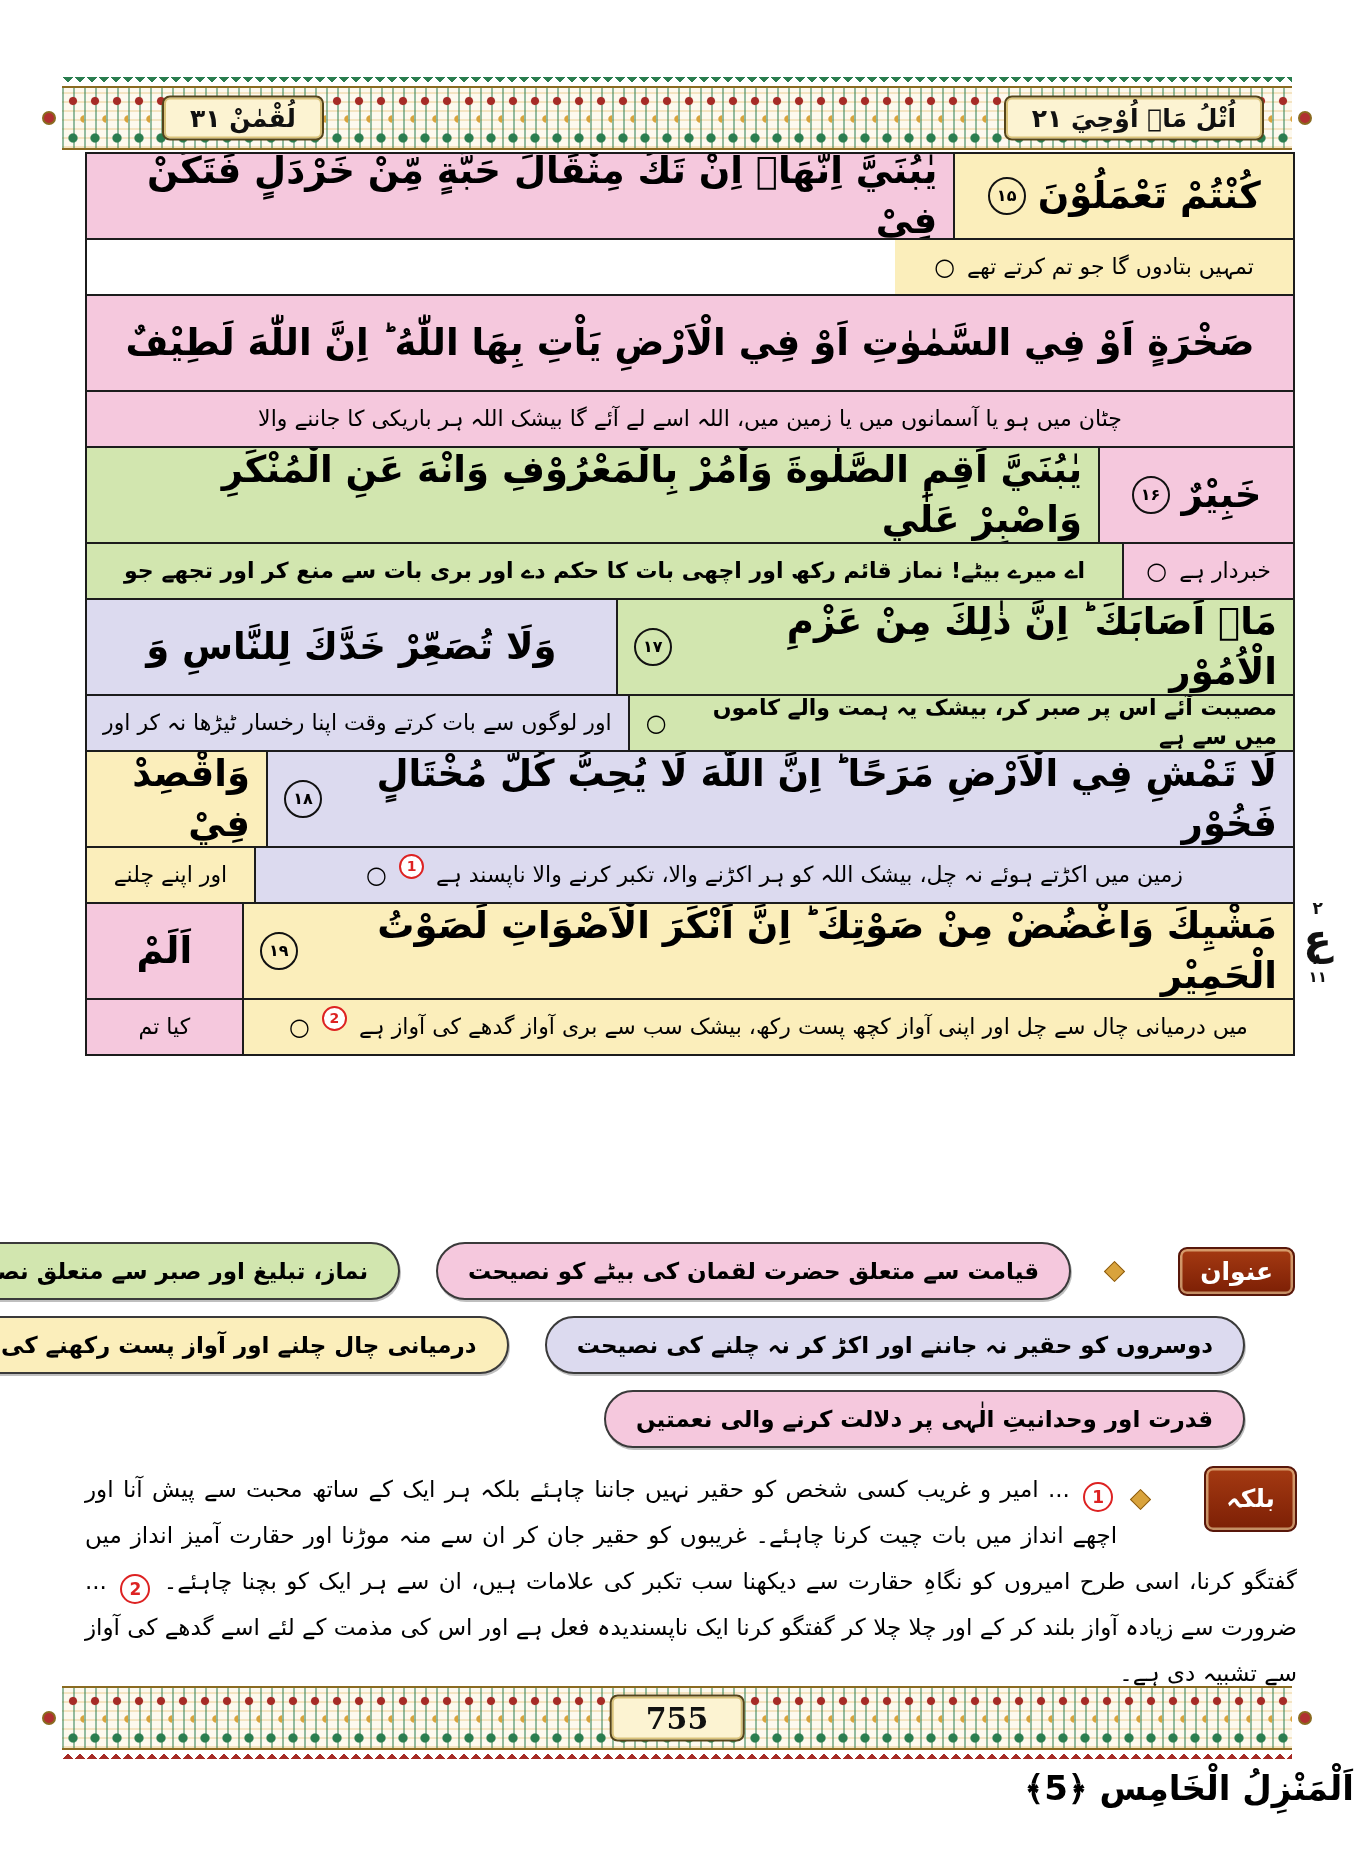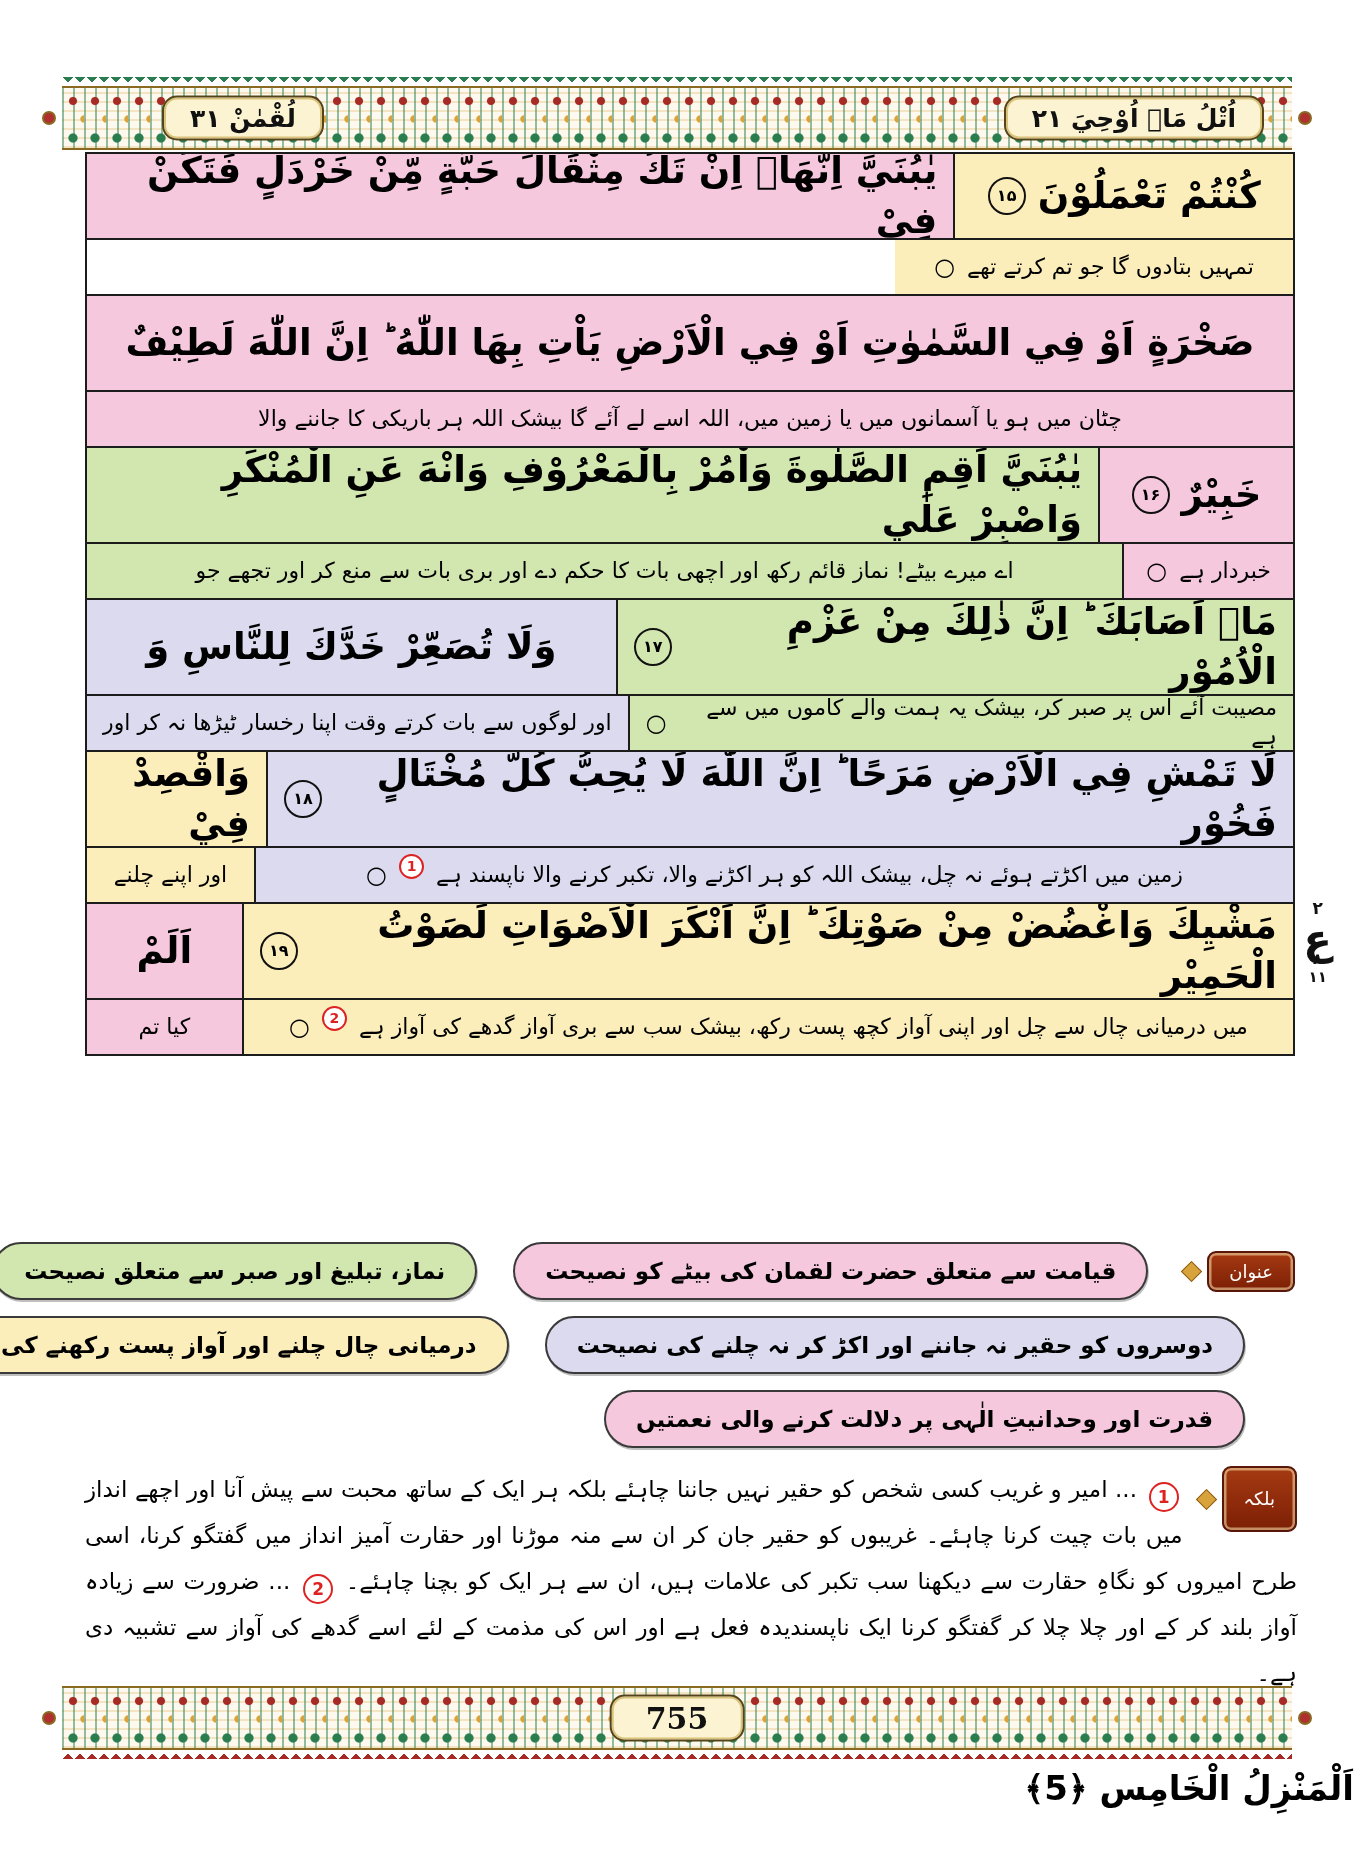--- a/index.html
+++ b/index.html
@@ -22,41 +22,41 @@
     background:linear-gradient(135deg,#2a7d4f 25%,transparent 25%) -6px 0,
                linear-gradient(225deg,#2a7d4f 25%,transparent 25%) -6px 0;
     background-size:12px 11px; }
   .band.bottom::before { top:auto; bottom:-11px;
     background:linear-gradient(45deg,#a62b26 25%,transparent 25%) -6px 0,
                linear-gradient(315deg,#a62b26 25%,transparent 25%) -6px 0;
     background-size:12px 11px; }
   .band-top { top:86px; }
   .band-bottom { top:1686px; }
   .cartouche { position:absolute; top:50%; transform:translateY(-50%);
-    background:#fcf3d2; border:2.4px solid #55441a; border-radius:15px;
+    background:#fcf3d2; border:2.4px solid #55441a; border-radius:8px;
     padding:6px 26px; font-weight:bold; font-size:25px; color:#111;
     box-shadow:inset 0 0 0 2px #d9c27a; white-space:nowrap; }
   .cart-left { left:100px; }
   .cart-right { right:28px; }
   .cart-center { left:50%; transform:translate(-50%,-50%); font-size:30px; font-family:"DejaVu Serif", serif; padding:4px 34px; }
 
   
   .frame { position:absolute; left:85px; top:152px; width:1210px; border:2.5px solid #1c1c1c; }
   .row { display:flex; }
   .row + .row { border-top:2.2px solid #1c1c1c; }
   .row-a { height:96px; }
   .row-a.first { height:84px; }
   .row-u { height:56px; }
   .seg { display:flex; align-items:center; justify-content:center; gap:12px; padding:0 16px; overflow:hidden; }
   .seg + .seg { border-left:none; border-right:2.2px solid #1c1c1c; }
   .row-a .seg { font-weight:bold; font-size:37px; letter-spacing:0; color:#000; line-height:1.35; }
   .row-u .seg { font-size:22px; color:#000; line-height:1.3; }
   .bg-pink { background:#F5C8DD; }
   .bg-yellow { background:#FBEEBB; }
-  .bg-green { background:#D2E6AF; }
+  .bg-green { background:#D2E6AF;font-weight:bold; }
   .bg-lav { background:#DCDAEF; }
   .vc { flex:0 0 auto; width:38px; height:38px; border:2.2px solid #111; border-radius:50%;
     display:flex; align-items:center; justify-content:center; font-size:16px; font-weight:bold; background:transparent; }
   .endmark { font-size:24px; line-height:1; }
   .fnm { flex:0 0 auto; width:25px; height:25px; border:2px solid #DD2222; color:#DD2222; background:#fff;
     border-radius:50%; display:inline-flex; align-items:center; justify-content:center;
     font-size:14px; font-weight:bold; transform:translateY(-9px); }
 
   
   .ruku { position:absolute; right:22px; top:900px; display:flex; flex-direction:column; align-items:center;
@@ -68,22 +68,22 @@
 
   
   .topics { position:absolute; left:85px; top:1242px; width:1210px; }
   .trow { display:flex; justify-content:flex-start; align-items:center; gap:36px; margin-bottom:16px; }
   .trow.indent { padding-right:50px; }
   .pill { height:58px; display:flex; align-items:center; justify-content:center;
     padding:0 30px; border:2.6px solid #3a3a3a; border-radius:29px;
     font-size:23px; font-weight:bold; color:#000; white-space:nowrap; box-shadow:1px 2px 0 rgba(0,0,0,.25); }
   .badge { display:flex; align-items:center; gap:8px; }
   .badge-box { background:linear-gradient(#a53a12,#7c1f05); color:#fff; border:2px solid #58170a;
-    border-radius:9px; padding:8px 20px; font-size:18px; font-weight:normal;
-    box-shadow:inset 0 0 0 2.5px rgba(255,235,180,.55); white-space:nowrap; }
+    border-radius:9px; padding:8px 20px; font-size:25px; font-weight:bold;
+    box-shadow:inset 0 0 0 2.5px rgba(255,235,180,.55); white-space:nowrap;margin-left:48px; }
   .orn { width:15px; height:15px; background:#d9a33c; border:1.5px solid #8a5a10; transform:rotate(45deg); flex:0 0 auto; }
 
   
   .footnotes { position:absolute; left:85px; top:1466px; width:1212px; font-size:23px;
     line-height:46px; text-align:justify; color:#000; }
   .fbadge { float:right; margin-left:16px; margin-bottom:4px; }
   .fnm-big { width:30px; height:30px; font-size:17px; transform:translateY(6px); margin:0 4px; }
 
   
   .manzil { position:absolute; top:1768px; left:0; right:0; 

